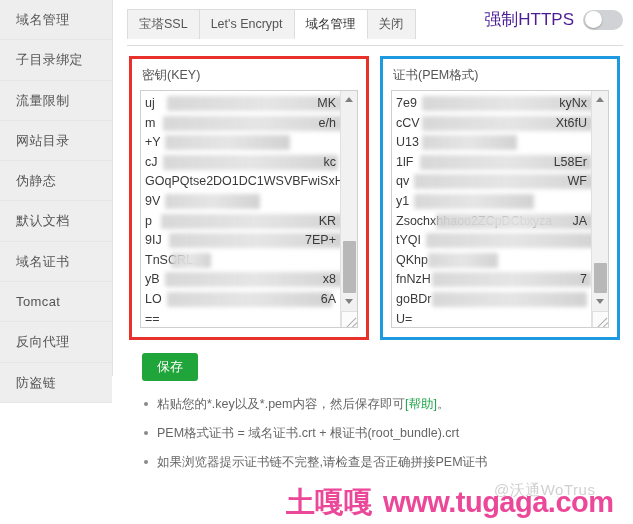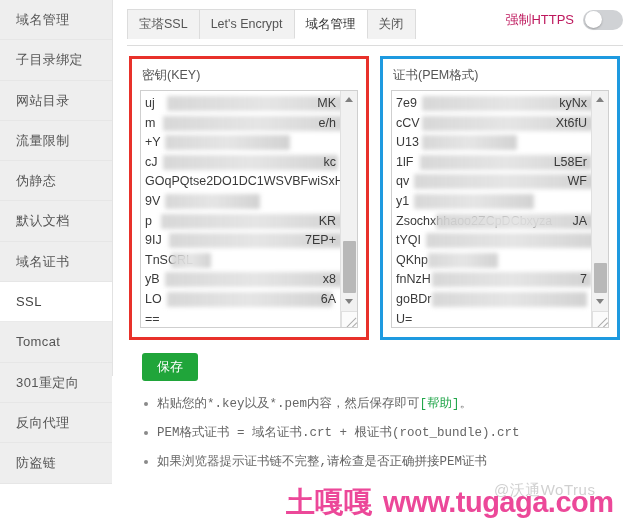--- a/index.html
+++ b/index.html
@@ -81,22 +81,22 @@
     z-index: 3;
   }
   #https-wrap {
     margin-left: auto;
     display: flex;
     align-items: center;
     padding-bottom: 6px;
     white-space: nowrap;
   }
   #https-label {
-    font-size: 13px;
-    color: #be185d;
+    font-size: 17px;
+    color: #4c1d95;
     margin-right: 9px;
   }
   .switch {
     width: 40px; height: 20px;
     border-radius: 10px;
     background: #d0d2d5;
     position: relative;
     display: inline-block;
   }
   .switch .knob {
@@ -215,21 +215,20 @@
     cursor: pointer;
     font-family: inherit;
     line-height: 1;
   }
 
   
   #notes {
     margin: 15px 0 0 30px;
     padding: 0;
     list-style: none;
-    font-family: Liberation Mono, monospace;
   }
   #notes li {
     position: relative;
     font-size: 12.5px;
     color: #666666;
     line-height: 16px;
     margin-bottom: 13px;
     padding-left: 14px;
     white-space: nowrap;
   }
@@ -266,28 +265,26 @@
   }
 </style>
 </head>
 <body>
 
 <div id="app">
 
   <div id="sidebar">
       <div class="side-item"><span>域名管理</span></div>
       <div class="side-item"><span>子目录绑定</span></div>
+      <div class="side-item"><span>流量限制</span></div>
       <div class="side-item"><span>网站目录</span></div>
-      <div class="side-item"><span>流量限制</span></div>
       <div class="side-item"><span>伪静态</span></div>
       <div class="side-item"><span>默认文档</span></div>
       <div class="side-item"><span>域名证书</span></div>
-      <div class="side-item active"><span>SSL</span></div>
       <div class="side-item"><span>Tomcat</span></div>
-      <div class="side-item"><span>301重定向</span></div>
       <div class="side-item"><span>反向代理</span></div>
       <div class="side-item"><span>防盗链</span></div>
     </div>
 
   <div id="main">
 
     <div id="tabbar">
       <div id="tabs-host" style="display:flex;align-items:flex-end;">
           <div class="tab"><span>宝塔SSL</span></div>
           <div class="tab"><span>Let's Encrypt</span></div>

